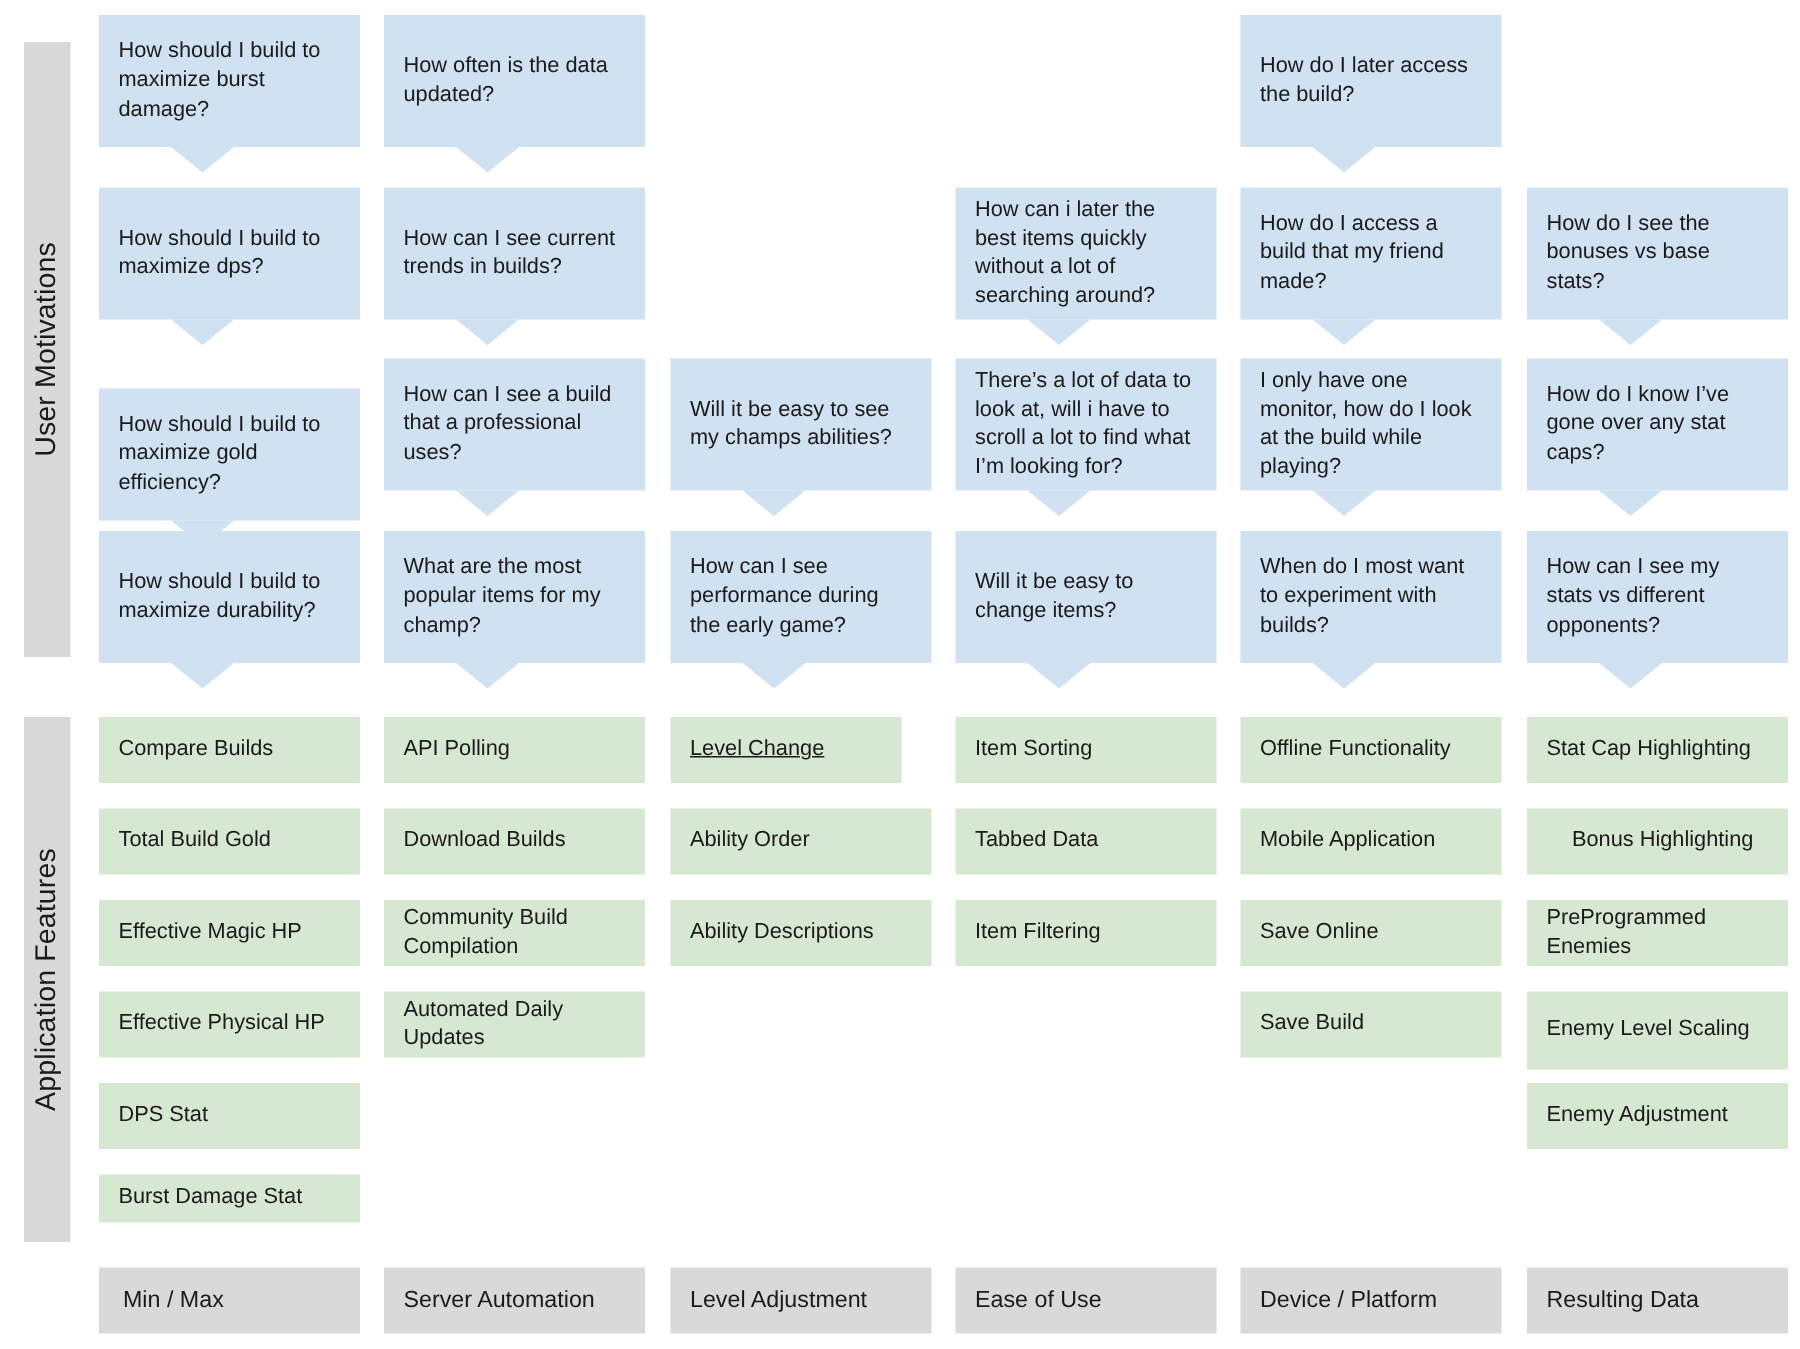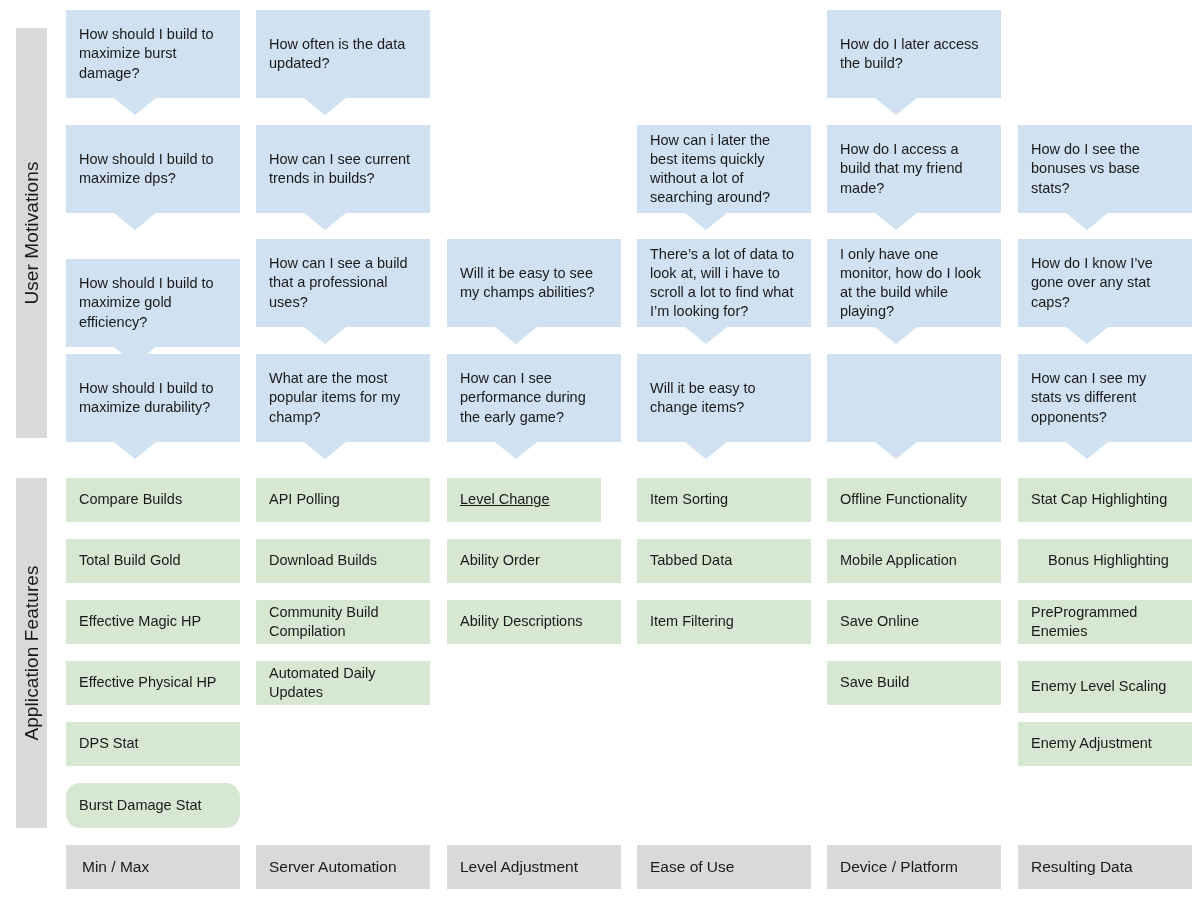--- a/index.html
+++ b/index.html
@@ -129,21 +129,21 @@
       </div>
       <div class="card feature" style="left: 66px; top: 600px; width: 174px; height: 44px;">
         <span class="card-text">Effective Magic HP</span>
       </div>
       <div class="card feature" style="left: 66px; top: 661px; width: 174px; height: 44px;">
         <span class="card-text">Effective Physical HP</span>
       </div>
       <div class="card feature" style="left: 66px; top: 722px; width: 174px; height: 44px;">
         <span class="card-text">DPS Stat</span>
       </div>
-      <div class="card feature" style="left: 66px; top: 783px; width: 174px; height: 45px; border-radius: 14px;">
+      <div class="card feature" style="left: 66px; top: 783px; width: 174px; height: 32px;">
         <span class="card-text">Burst Damage Stat</span>
       </div>
       <div class="card category" style="left: 66px; top: 845px; width: 174px; height: 44px; padding-left: 16px;">
         <span class="card-text">Min / Max</span>
       </div>
       <div class="card bubble" style="left: 256px; top: 10px; width: 174px; height: 88px;">
         <span class="card-text">How often is the data updated?</span>
         <span class="tail"></span>
       </div>
       <div class="card bubble" style="left: 256px; top: 125px; width: 174px; height: 88px;">
@@ -223,20 +223,21 @@
       </div>
       <div class="card bubble" style="left: 827px; top: 125px; width: 174px; height: 88px;">
         <span class="card-text">How do I access a build that my friend made?</span>
         <span class="tail"></span>
       </div>
       <div class="card bubble" style="left: 827px; top: 239px; width: 174px; height: 88px;">
         <span class="card-text">I only have one monitor, how do I look at the build while playing?</span>
         <span class="tail"></span>
       </div>
       <div class="card bubble" style="left: 827px; top: 354px; width: 174px; height: 88px;">
+        <span class="card-text">When do I most want to experiment with builds?</span>
         <span class="tail"></span>
       </div>
       <div class="card feature" style="left: 827px; top: 478px; width: 174px; height: 44px;">
         <span class="card-text">Offline Functionality</span>
       </div>
       <div class="card feature" style="left: 827px; top: 539px; width: 174px; height: 44px;">
         <span class="card-text">Mobile Application</span>
       </div>
       <div class="card feature" style="left: 827px; top: 600px; width: 174px; height: 44px;">
         <span class="card-text">Save Online</span>

